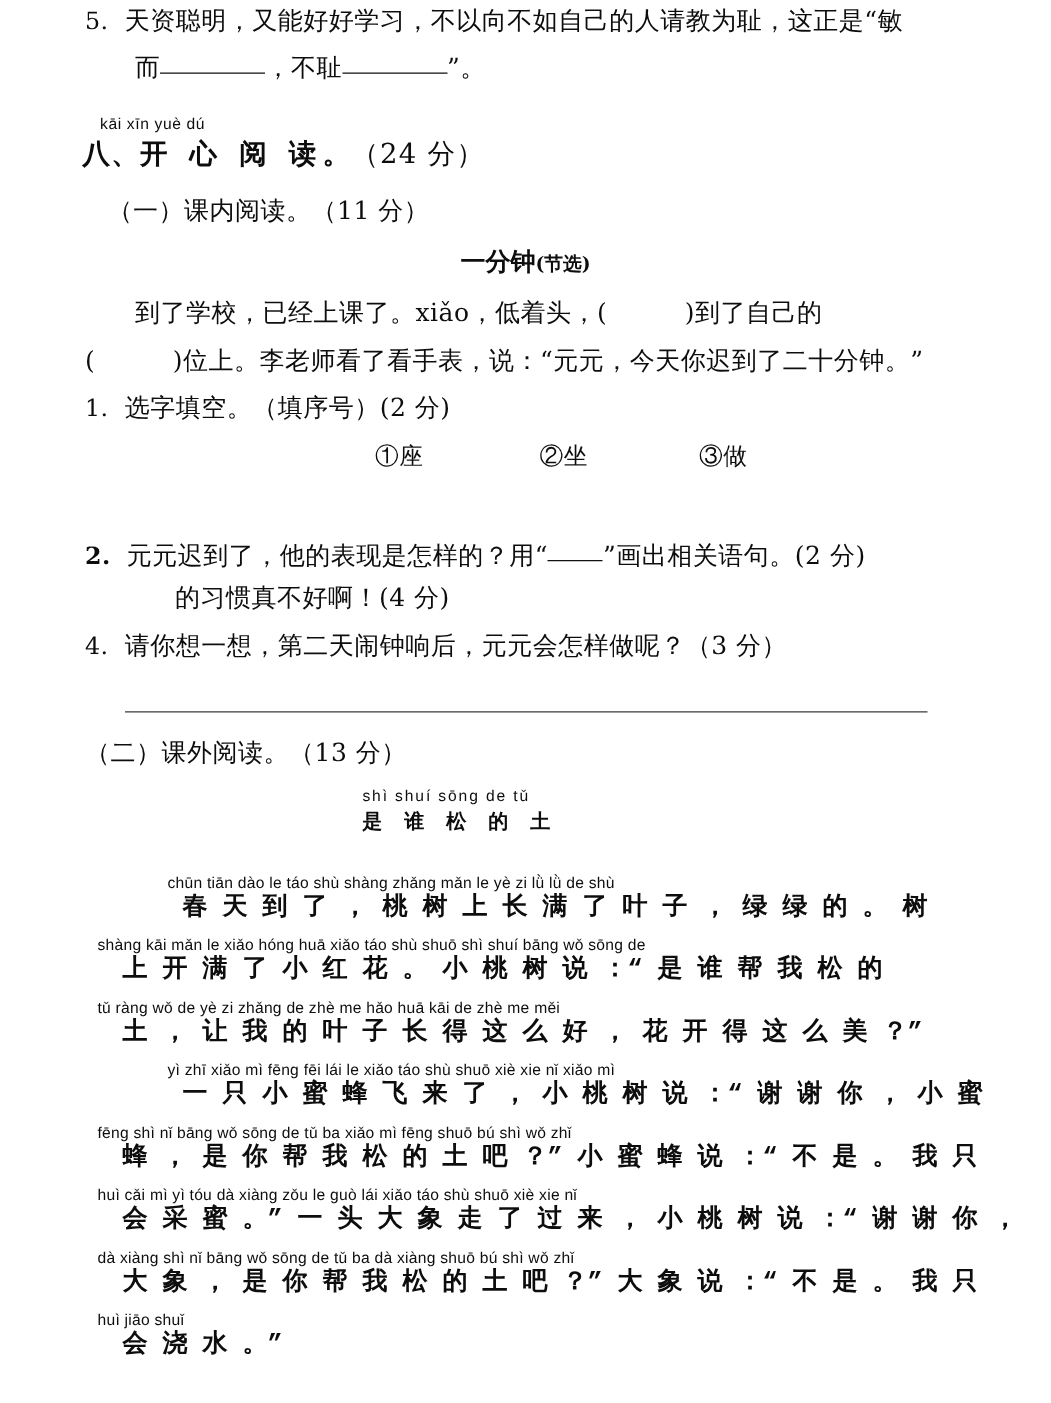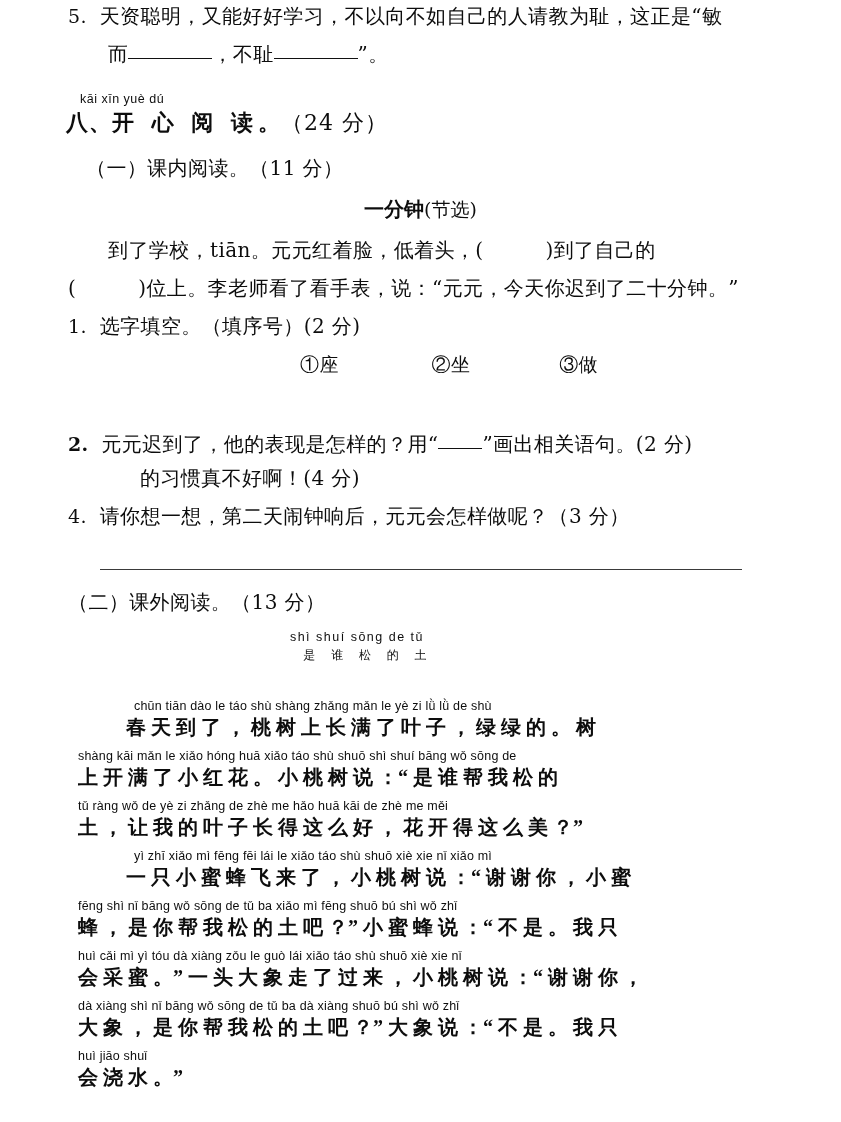--- a/index.html
+++ b/index.html
@@ -74,22 +74,22 @@
 
   
   .art-title {
     position: absolute;
     width: 100%;
     text-align: center;
     font-size: 20px;
     font-weight: 700;
   }
   .art-title .sub {
-    font-size: 19px;
-    font-weight: 400;
+    font-size: 15px;
+    font-weight: 700;
   }
 
   
   .rule {
     position: absolute;
     border-top: 1.4px solid #3a3a3a;
   }
 
   
   .pz-line {
@@ -98,35 +98,36 @@
   }
   .pz-pin {
     font-family: "Liberation Sans", "DejaVu Sans", sans-serif;
     font-size: 12.5px;
     line-height: 1;
     white-space: nowrap;
     letter-spacing: 0.2px;
     margin-bottom: 4px;
   }
   .pz-han {
-    font-family: Liberation Serif, serif;
+    font-family: Liberation Mono, monospace;
     font-size: 20px;
     font-weight: 700;
     line-height: 1;
     white-space: nowrap;
+    margin-left: 20px;
   }
   .pz-title-pin {
     font-family: "Liberation Sans", "DejaVu Sans", sans-serif;
     font-size: 12.5px;
     letter-spacing: 1.5px;
     margin-bottom: 3px;
   }
   .pz-title-han {
-    font-size: 12px;
-    font-weight: 400;
+    font-size: 16px;
+    font-weight: 700;
     letter-spacing: 6px;
     padding-left: 22px;
   }
   .center { text-align: center; }
 
   
   .opt { display: inline-block; font-size: 19px; }
 </style>
 </head>
 <body>
@@ -149,21 +150,21 @@
     </div>
   </div>
 
   <div class="row cn" style="left:86px; top:158px;">（一）课内阅读。（11 分）</div>
 
   <div class="art-title" style="top:196px;">
     <span>一分钟</span><span class="sub">(节选)</span>
   </div>
 
   <div class="row cn" style="left:108px; top:240px;">
-    <span>到了学校，tiān。元元红着脸，低着头，(</span><span class="parenblank" style="width:62px;"></span><span>)到了自己的</span>
+    <span>到了学校，已经上课了。xiǎo，低着头，(</span><span class="parenblank" style="width:62px;"></span><span>)到了自己的</span>
   </div>
 
   <div class="row cn" style="left:68px; top:278px;text-align:center;">
     <span>(</span><span class="parenblank" style="width:62px;"></span><span>)位上。李老师看了看手表，说：“元元，今天你迟到了二十分钟。”</span>
   </div>
 
   <div class="row cn" style="left:68px; top:316px;">
     <span class="num num-light">1.</span>
     <span style="margin-left:6px;">选字填空。（填序号）(2 分)</span>
   </div>

